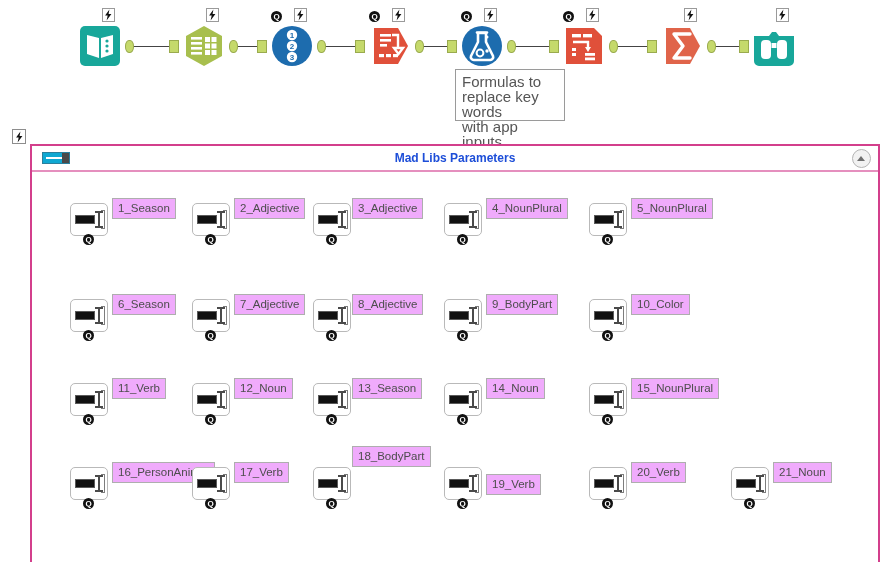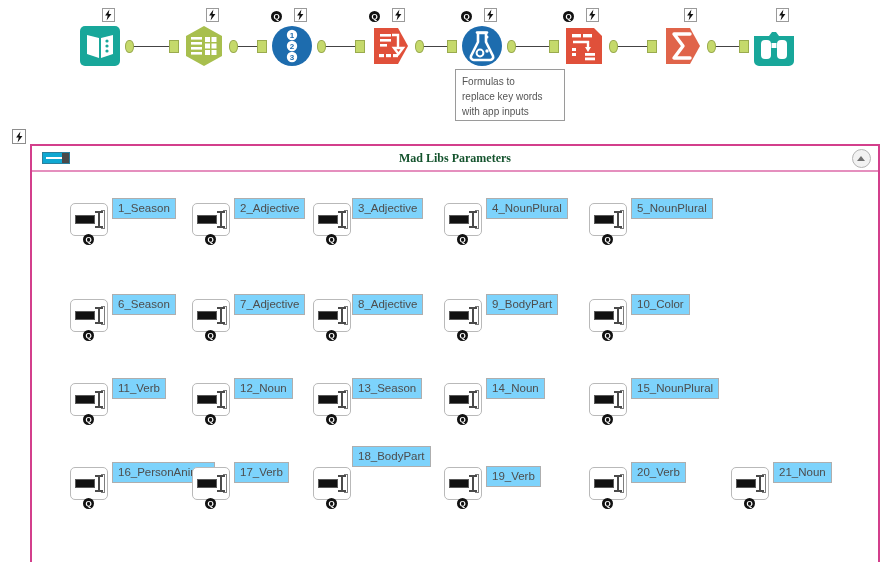--- a/index.html
+++ b/index.html
@@ -81,21 +81,21 @@
     height: 1px;
     background: #444444;
   }
 
   
   .annotation {
     position: absolute;
     border: 1px solid #9a9a9a;
     background: #ffffff;
     color: #555555;
-    font-size: 10px;
+    font-size: 15px;
     line-height: 15px;
     padding: 4px 6px 5px 6px;
     box-sizing: border-box;
     white-space: pre-line;
     font-family: "Liberation Sans", sans-serif;
   }
 
   
   .container-bolt {
     position: absolute;
@@ -126,22 +126,22 @@
     box-sizing: border-box;
   }
   #container-title {
     position: absolute;
     left: 0; right: 0; top: 0;
     height: 24px;
     line-height: 24px;
     text-align: center;
     font-size: 12px;
     font-weight: bold;
-    color: #14532d;
-    font-family: Liberation Serif, serif;
+    color: #1d4ed8;
+    font-family: Liberation Sans, sans-serif;
   }
   
   .toggle-switch {
     position: absolute;
     left: 10px; top: 6px;
     width: 28px; height: 12px;
     background: #0fa8d2;
     border: 1px solid #2b7f9c;
     box-sizing: border-box;
   }
@@ -238,21 +238,21 @@
     color: #ffffff;
     font-size: 8px;
     font-weight: bold;
     line-height: 11px;
     text-align: center;
     font-family: "Liberation Sans", sans-serif;
   }
   .tb-label {
     position: absolute;
     border: 1px solid #aeaeae;
-    background: #7dd3fc;
+    background: #f0abfc;
     color: #4d4d4d;
     font-size: 11.5px;
     line-height: 16px;
     padding: 1px 5px 2px 5px;
     white-space: nowrap;
     box-sizing: border-box;
     font-family: "Liberation Sans", sans-serif;
   }
 </style>
 </head>
@@ -657,21 +657,21 @@
       <div class="tb-tool" style="left: 412px; top: 321px;">
         <div class="tb-icon">
           <div class="bar"></div>
           <div class="ibeam"></div>
           <div class="ibeam-top"></div>
           <div class="ibeam-bot"></div>
           <div class="bracket"></div>
         </div>
         <div class="tb-q">Q</div>
       </div>
-      <div class="tb-label" style="left: 454px; top: 320px;">19_Verb</div>
+      <div class="tb-label" style="left: 454px; top: 328px;">19_Verb</div>
       <div class="tb-tool" style="left: 557px; top: 321px;">
         <div class="tb-icon">
           <div class="bar"></div>
           <div class="ibeam"></div>
           <div class="ibeam-top"></div>
           <div class="ibeam-bot"></div>
           <div class="bracket"></div>
         </div>
         <div class="tb-q">Q</div>
       </div>

